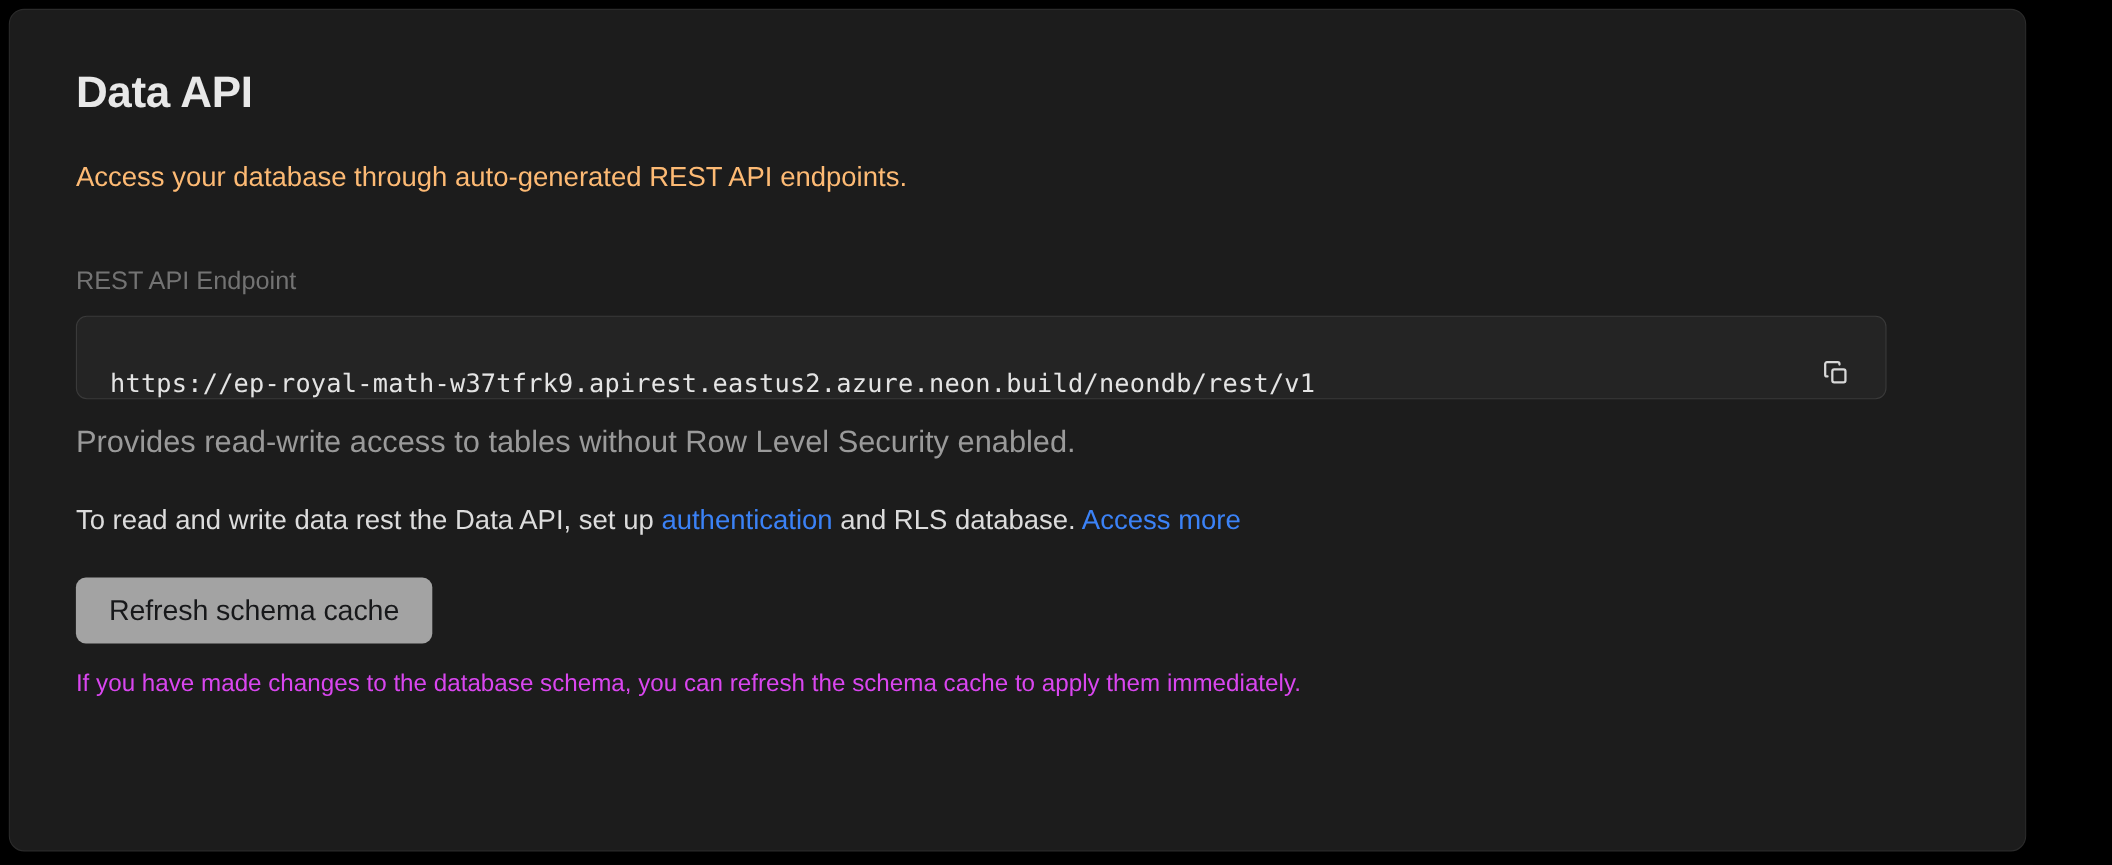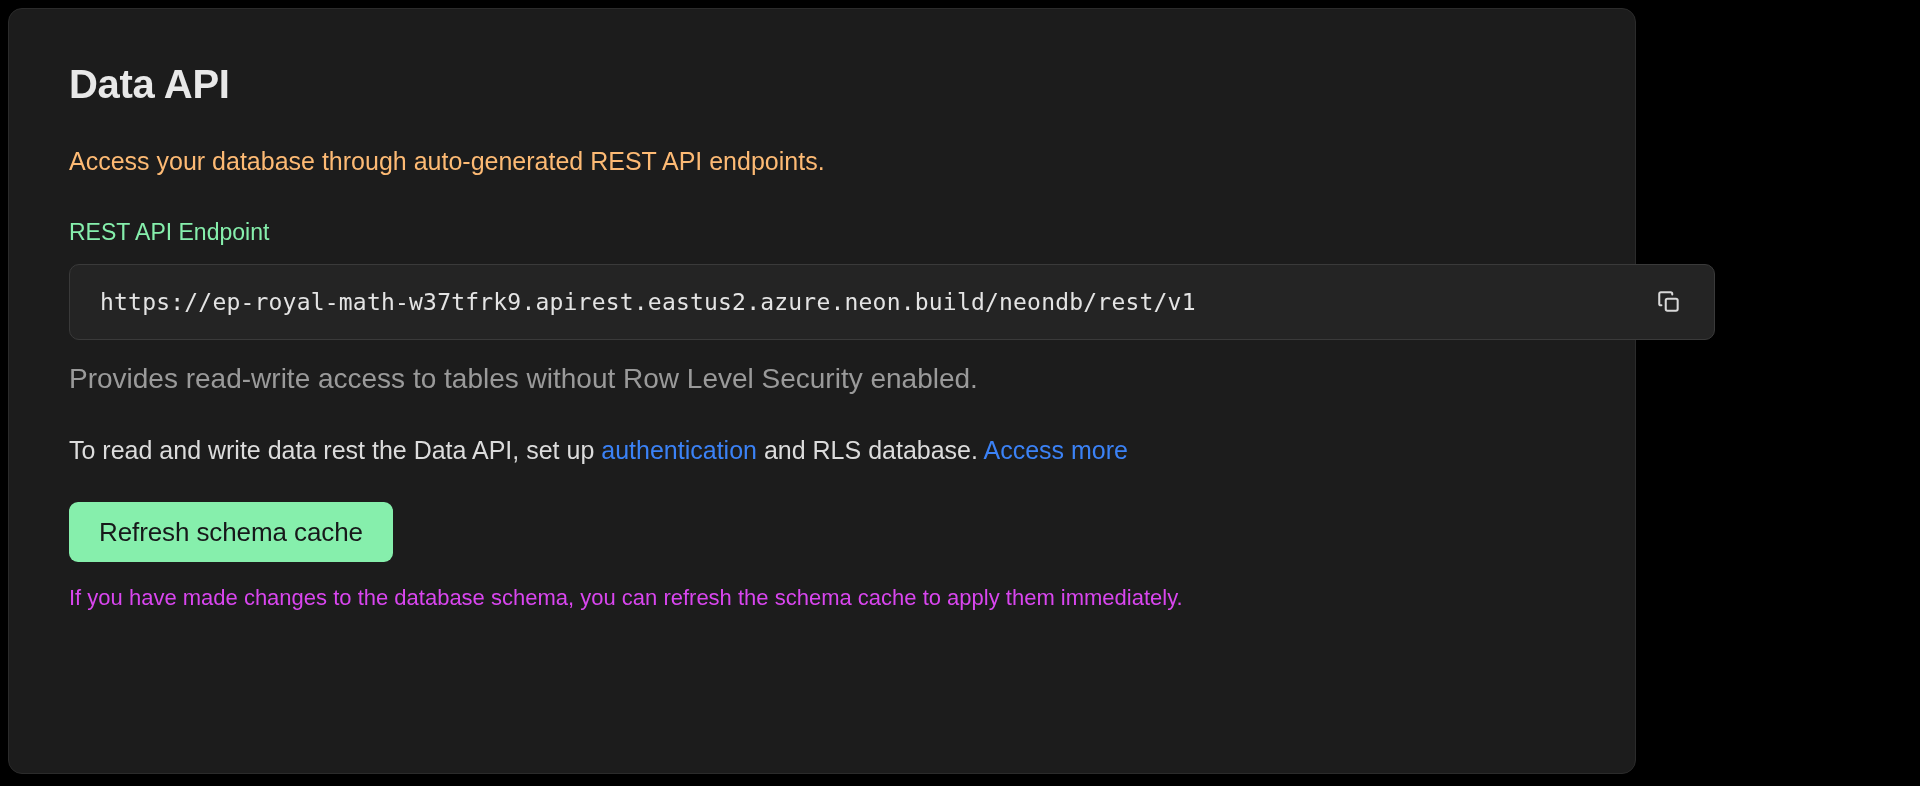--- a/index.html
+++ b/index.html
@@ -17,21 +17,21 @@
     width: 1920px;
     height: 786px;
     background: #000000;
   }
 
   
   .card {
     position: absolute;
     left: 8px;
     top: 8px;
-    width: 1628px;
+    width: 1834px;
     height: 766px;
     background: #1c1c1c;
     border: 1px solid #2b2b2b;
     border-radius: 14px;
     padding: 52px 60px 0 60px;
   }
 
   .page-title {
     font-size: 40px;
     font-weight: 700;
@@ -42,37 +42,37 @@
 
   .page-subtitle {
     margin-top: 38px;
     font-size: 25px;
     font-weight: 400;
     color: #fdba74;
     line-height: 1.3;
   }
 
   .field-label {
-    margin-top: 40px;
+    margin-top: 63px;
     font-size: 23px;
     font-weight: 400;
-    color: #86efac;
+    color: #737373;
     line-height: 1.3;
   }
 
   
   .endpoint-row {
     margin-top: 17px;
     width: 1646px;
     height: 76px;
     background: #242424;
     border: 1px solid #3a3a3a;
     border-radius: 10px;
     display: flex;
-    align-items: center;
+    align-items: flex-end;
     padding: 0 22px 0 30px;
   }
 
   .endpoint-value {
     flex: 1 1 auto;
     font-family: "DejaVu Sans Mono", "Liberation Mono", monospace;
     font-size: 23px;
     color: #e4e4e4;
     letter-spacing: 0.2px;
     white-space: nowrap;
@@ -113,21 +113,21 @@
   }
 
   
   .refresh-button {
     margin-top: 36px;
     display: inline-flex;
     align-items: center;
     justify-content: center;
     height: 60px;
     padding: 0 30px;
-    background: #86efac;
+    background: #a3a3a3;
     color: #17181a;
     border: none;
     border-radius: 9px;
     font-family: "Liberation Sans", sans-serif;
     font-size: 26px;
     font-weight: 400;
     cursor: pointer;
     letter-spacing: -0.1px;
   }
 

